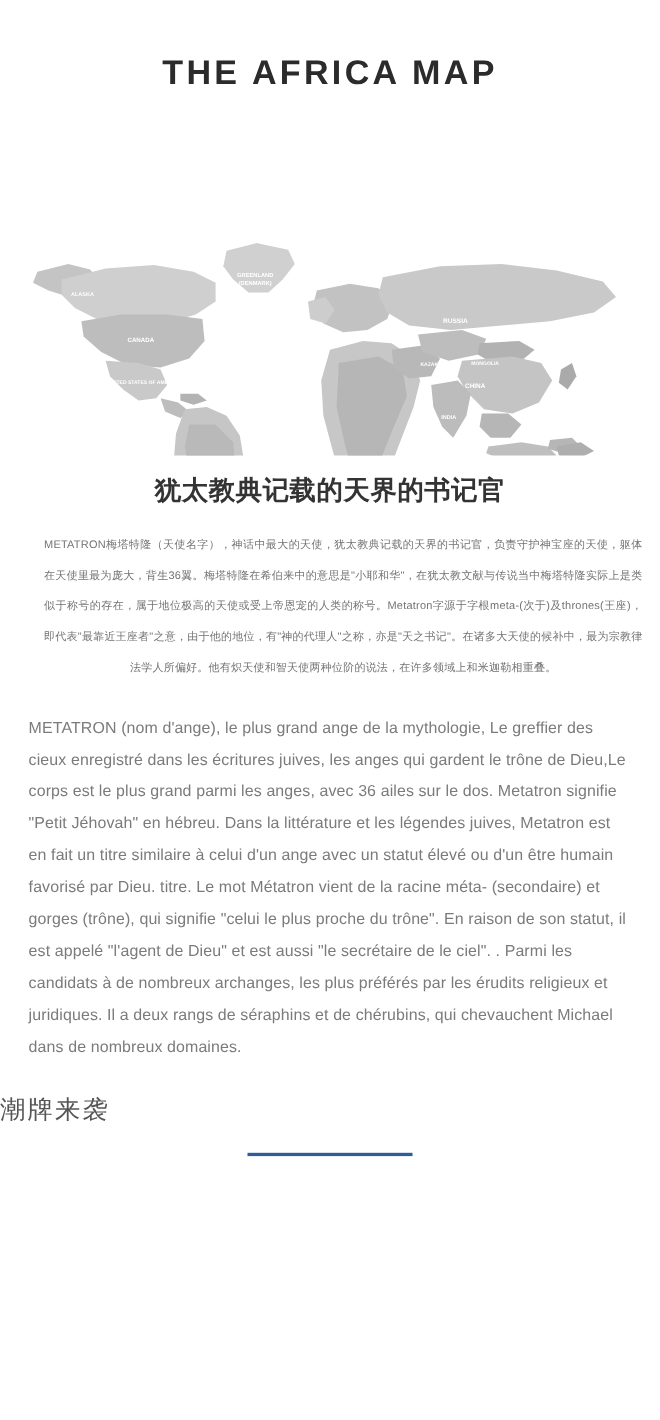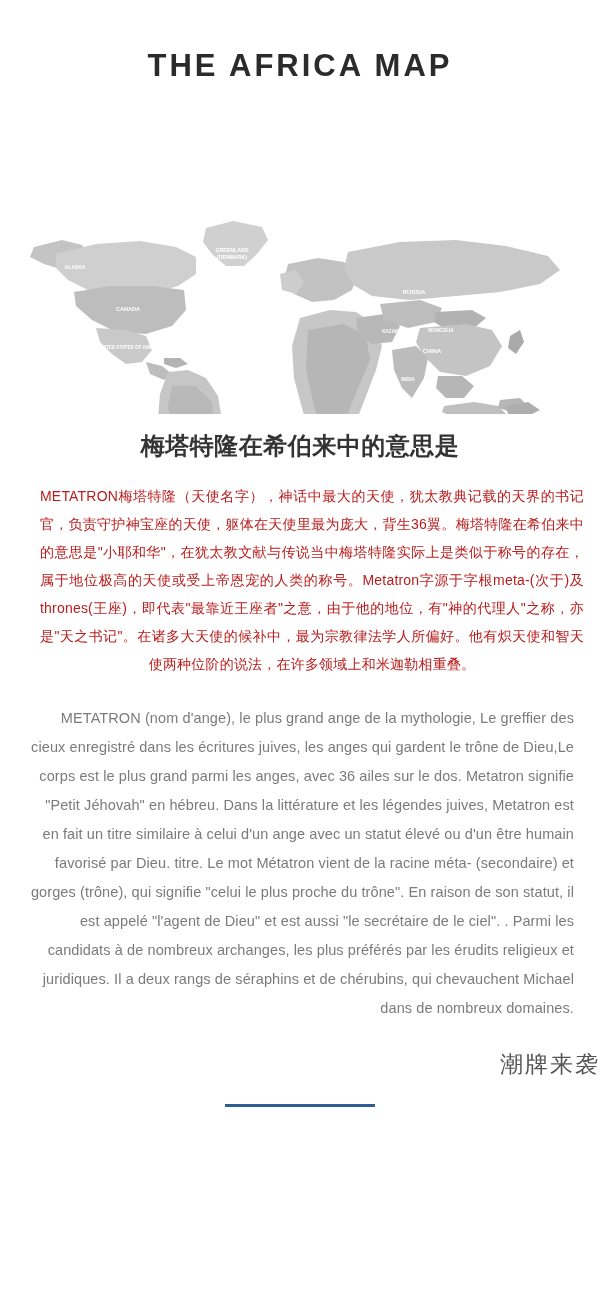--- a/index.html
+++ b/index.html
@@ -52,46 +52,45 @@
     text-align: center;
     font-size: 24px;
     color: #333333;
     margin-top: 16px;
     letter-spacing: 0.5px;
   }
 
   
   .cn-para {
     margin: 18px 16px 0 40px;
-    font-size: 14px;
+    font-size: 10px;
     line-height: 28px;
-    color: #b91c1c;
+    color: #737373;
     text-align: justify;
     text-align-last: center;
     letter-spacing: 0.2px;
   }
 
   
   .fr-para {
     margin: 26px 26px 0 26px;
     font-size: 14.5px;
     line-height: 29px;
     color: #7b7b7b;
-    text-align: right;
+    text-align: left;
     letter-spacing: 0.1px;
   }
 
   
   .footer-cn {
-    text-align: right;
+    text-align: left;
     font-size: 23px;
     color: #555555;
     margin-top: 26px;
     letter-spacing: 2px;
-    padding-left: 48px;
   }
   .footer-rule {
     width: 150px;
     height: 3px;
     background: #2f5d96;
     margin: 24px auto 0 auto;
   }
 
   .map-label {
     font-family: "Liberation Sans", sans-serif;
@@ -182,21 +181,21 @@
           <text x="472" y="312" text-anchor="middle" font-size="4.6" class="map-label">INDONESIA</text>
           <text x="487" y="353" text-anchor="middle" font-size="5.2" class="map-label">AUSTRALIA</text>
           <text x="545" y="378" text-anchor="middle" font-size="4.2" class="map-label-dark">NEW</text>
           <text x="545" y="384" text-anchor="middle" font-size="4.2" class="map-label-dark">ZEALAND</text>
           <text x="355" y="350" text-anchor="middle" font-size="4.4" class="map-label">SOUTH</text>
           <text x="355" y="356" text-anchor="middle" font-size="4.4" class="map-label">AFRICA</text>
         </g>
     </svg>
   </div>
 
-  <h2 class="cn-heading">梅塔特隆在希伯来中的意思是</h2>
+  <h2 class="cn-heading">犹太教典记载的天界的书记官</h2>
 
   <p class="cn-para">METATRON梅塔特隆（天使名字），神话中最大的天使，犹太教典记载的天界的书记官，负责守护神宝座的天使，躯体在天使里最为庞大，背生36翼。梅塔特隆在希伯来中的意思是"小耶和华"，在犹太教文献与传说当中梅塔特隆实际上是类似于称号的存在，属于地位极高的天使或受上帝恩宠的人类的称号。Metatron字源于字根meta-(次于)及thrones(王座)，即代表"最靠近王座者"之意，由于他的地位，有"神的代理人"之称，亦是"天之书记"。在诸多大天使的候补中，最为宗教律法学人所偏好。他有炽天使和智天使两种位阶的说法，在许多领域上和米迦勒相重叠。</p>
 
   <p class="fr-para">METATRON (nom d'ange), le plus grand ange de la mythologie, Le greffier des cieux enregistré dans les écritures juives, les anges qui gardent le trône de Dieu,Le corps est le plus grand parmi les anges, avec 36 ailes sur le dos. Metatron signifie "Petit Jéhovah" en hébreu. Dans la littérature et les légendes juives, Metatron est en fait un titre similaire à celui d'un ange avec un statut élevé ou d'un être humain favorisé par Dieu. titre. Le mot Métatron vient de la racine méta- (secondaire) et gorges (trône), qui signifie "celui le plus proche du trône". En raison de son statut, il est appelé "l'agent de Dieu" et est aussi "le secrétaire de le ciel". . Parmi les candidats à de nombreux archanges, les plus préférés par les érudits religieux et juridiques. Il a deux rangs de séraphins et de chérubins, qui chevauchent Michael dans de nombreux domaines.</p>
 
   <div class="footer-cn">潮牌来袭</div>
   <div class="footer-rule" style="background: rgb(47, 93, 150);"></div>
 
 </div>
 

